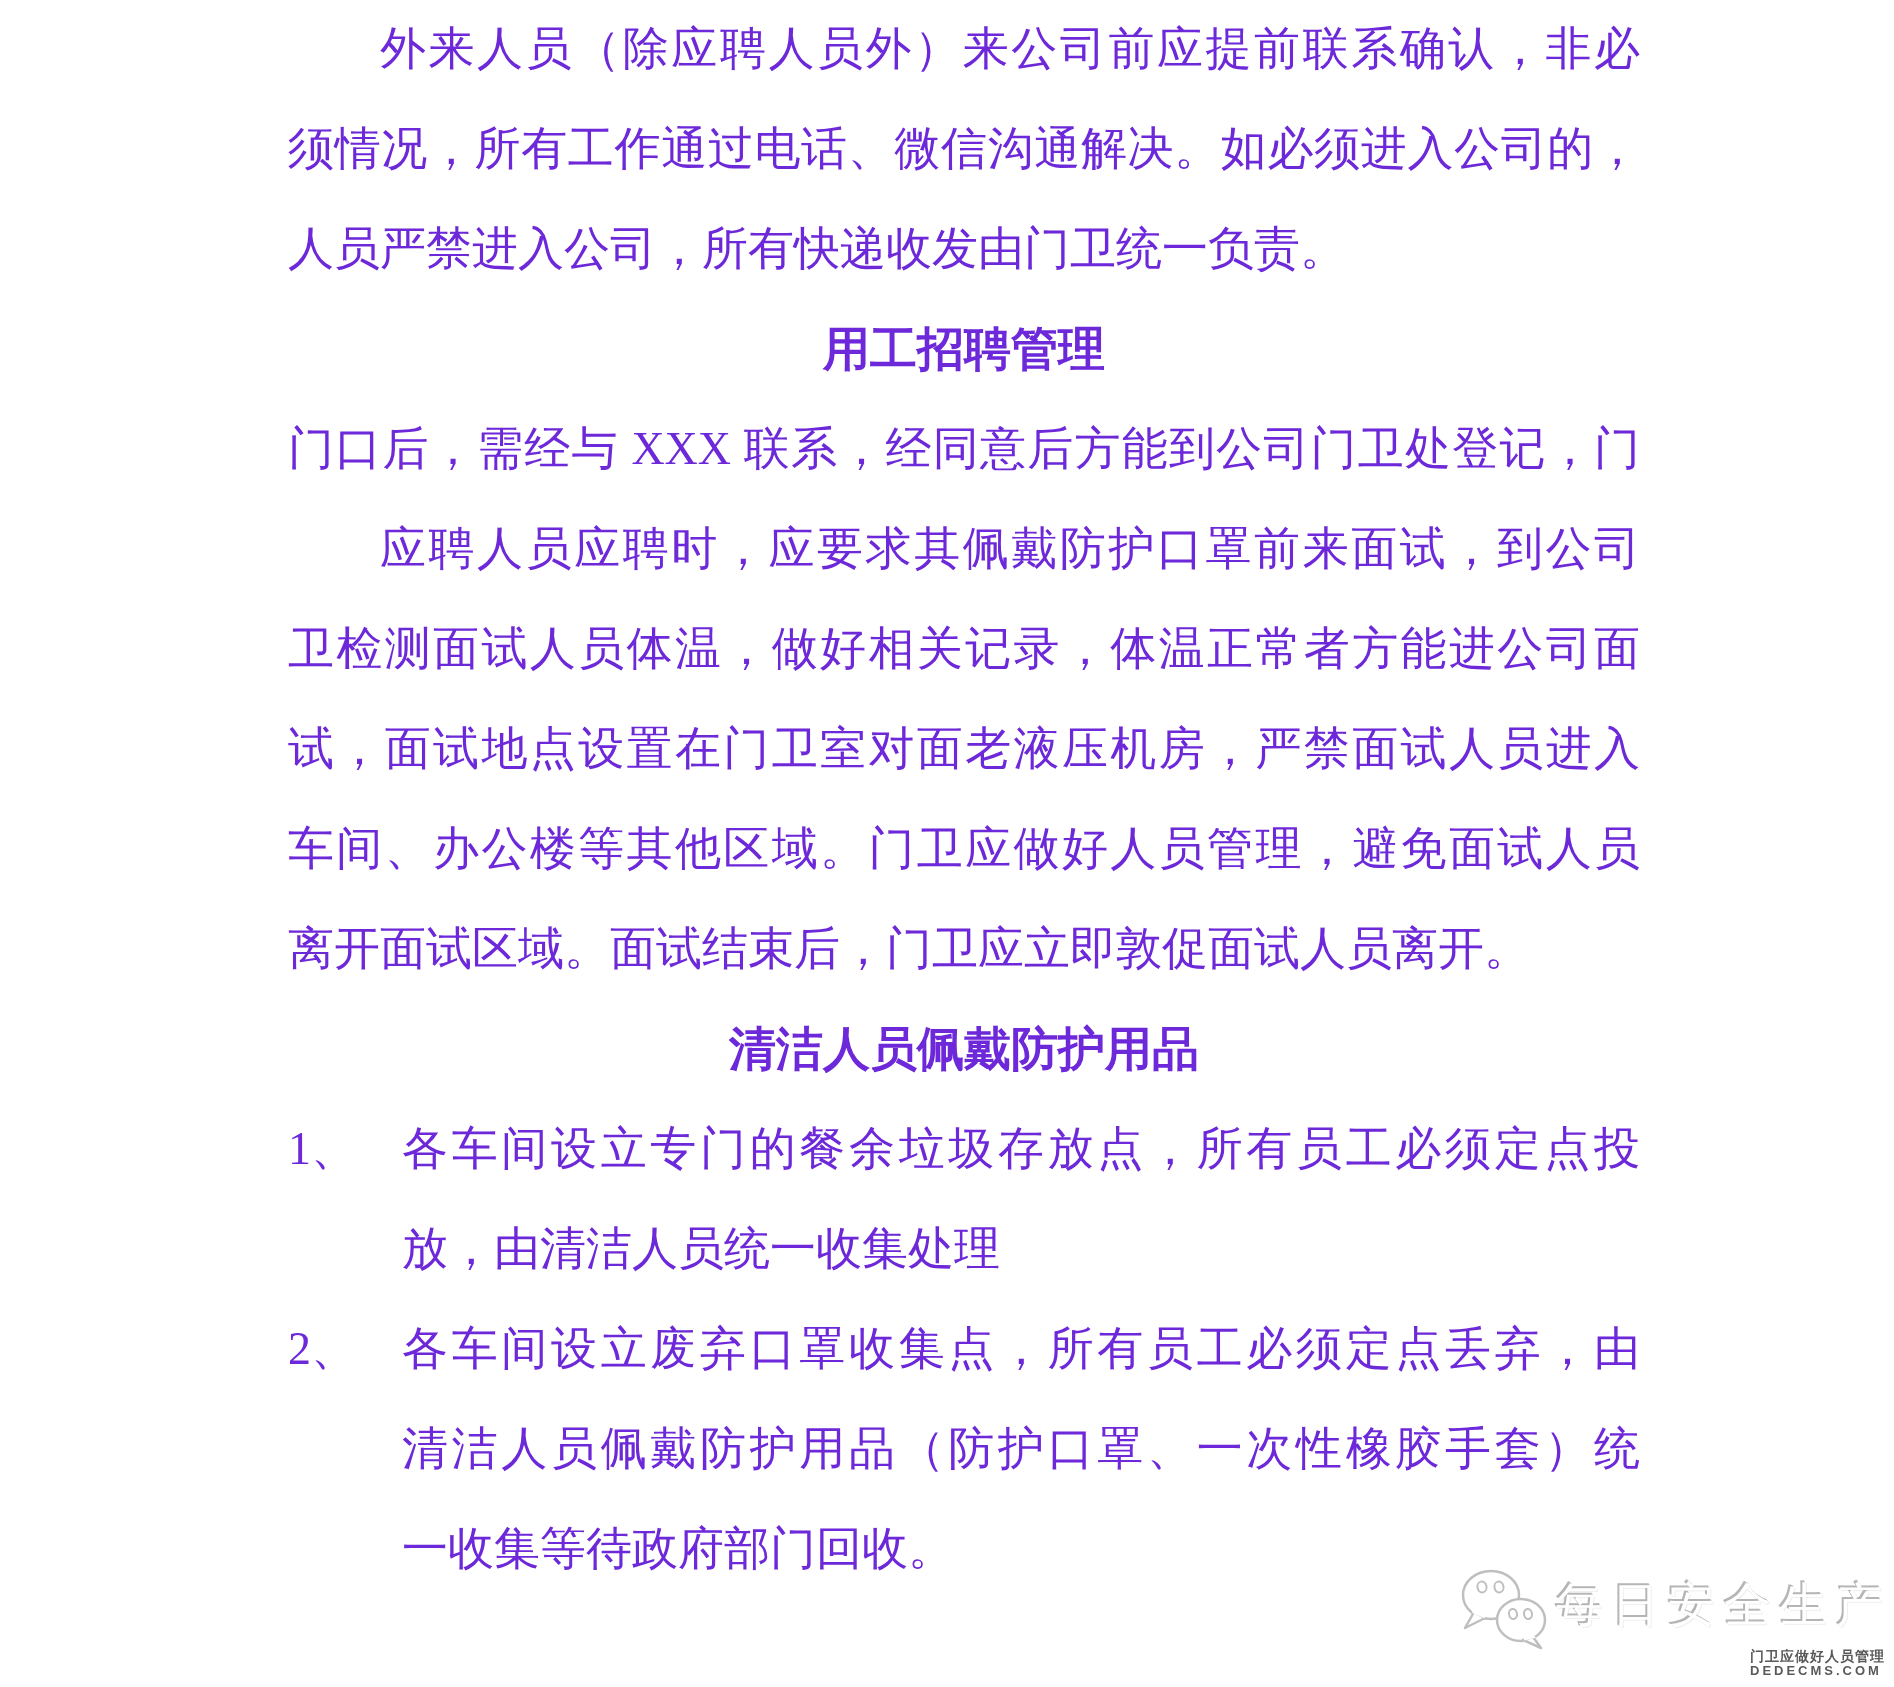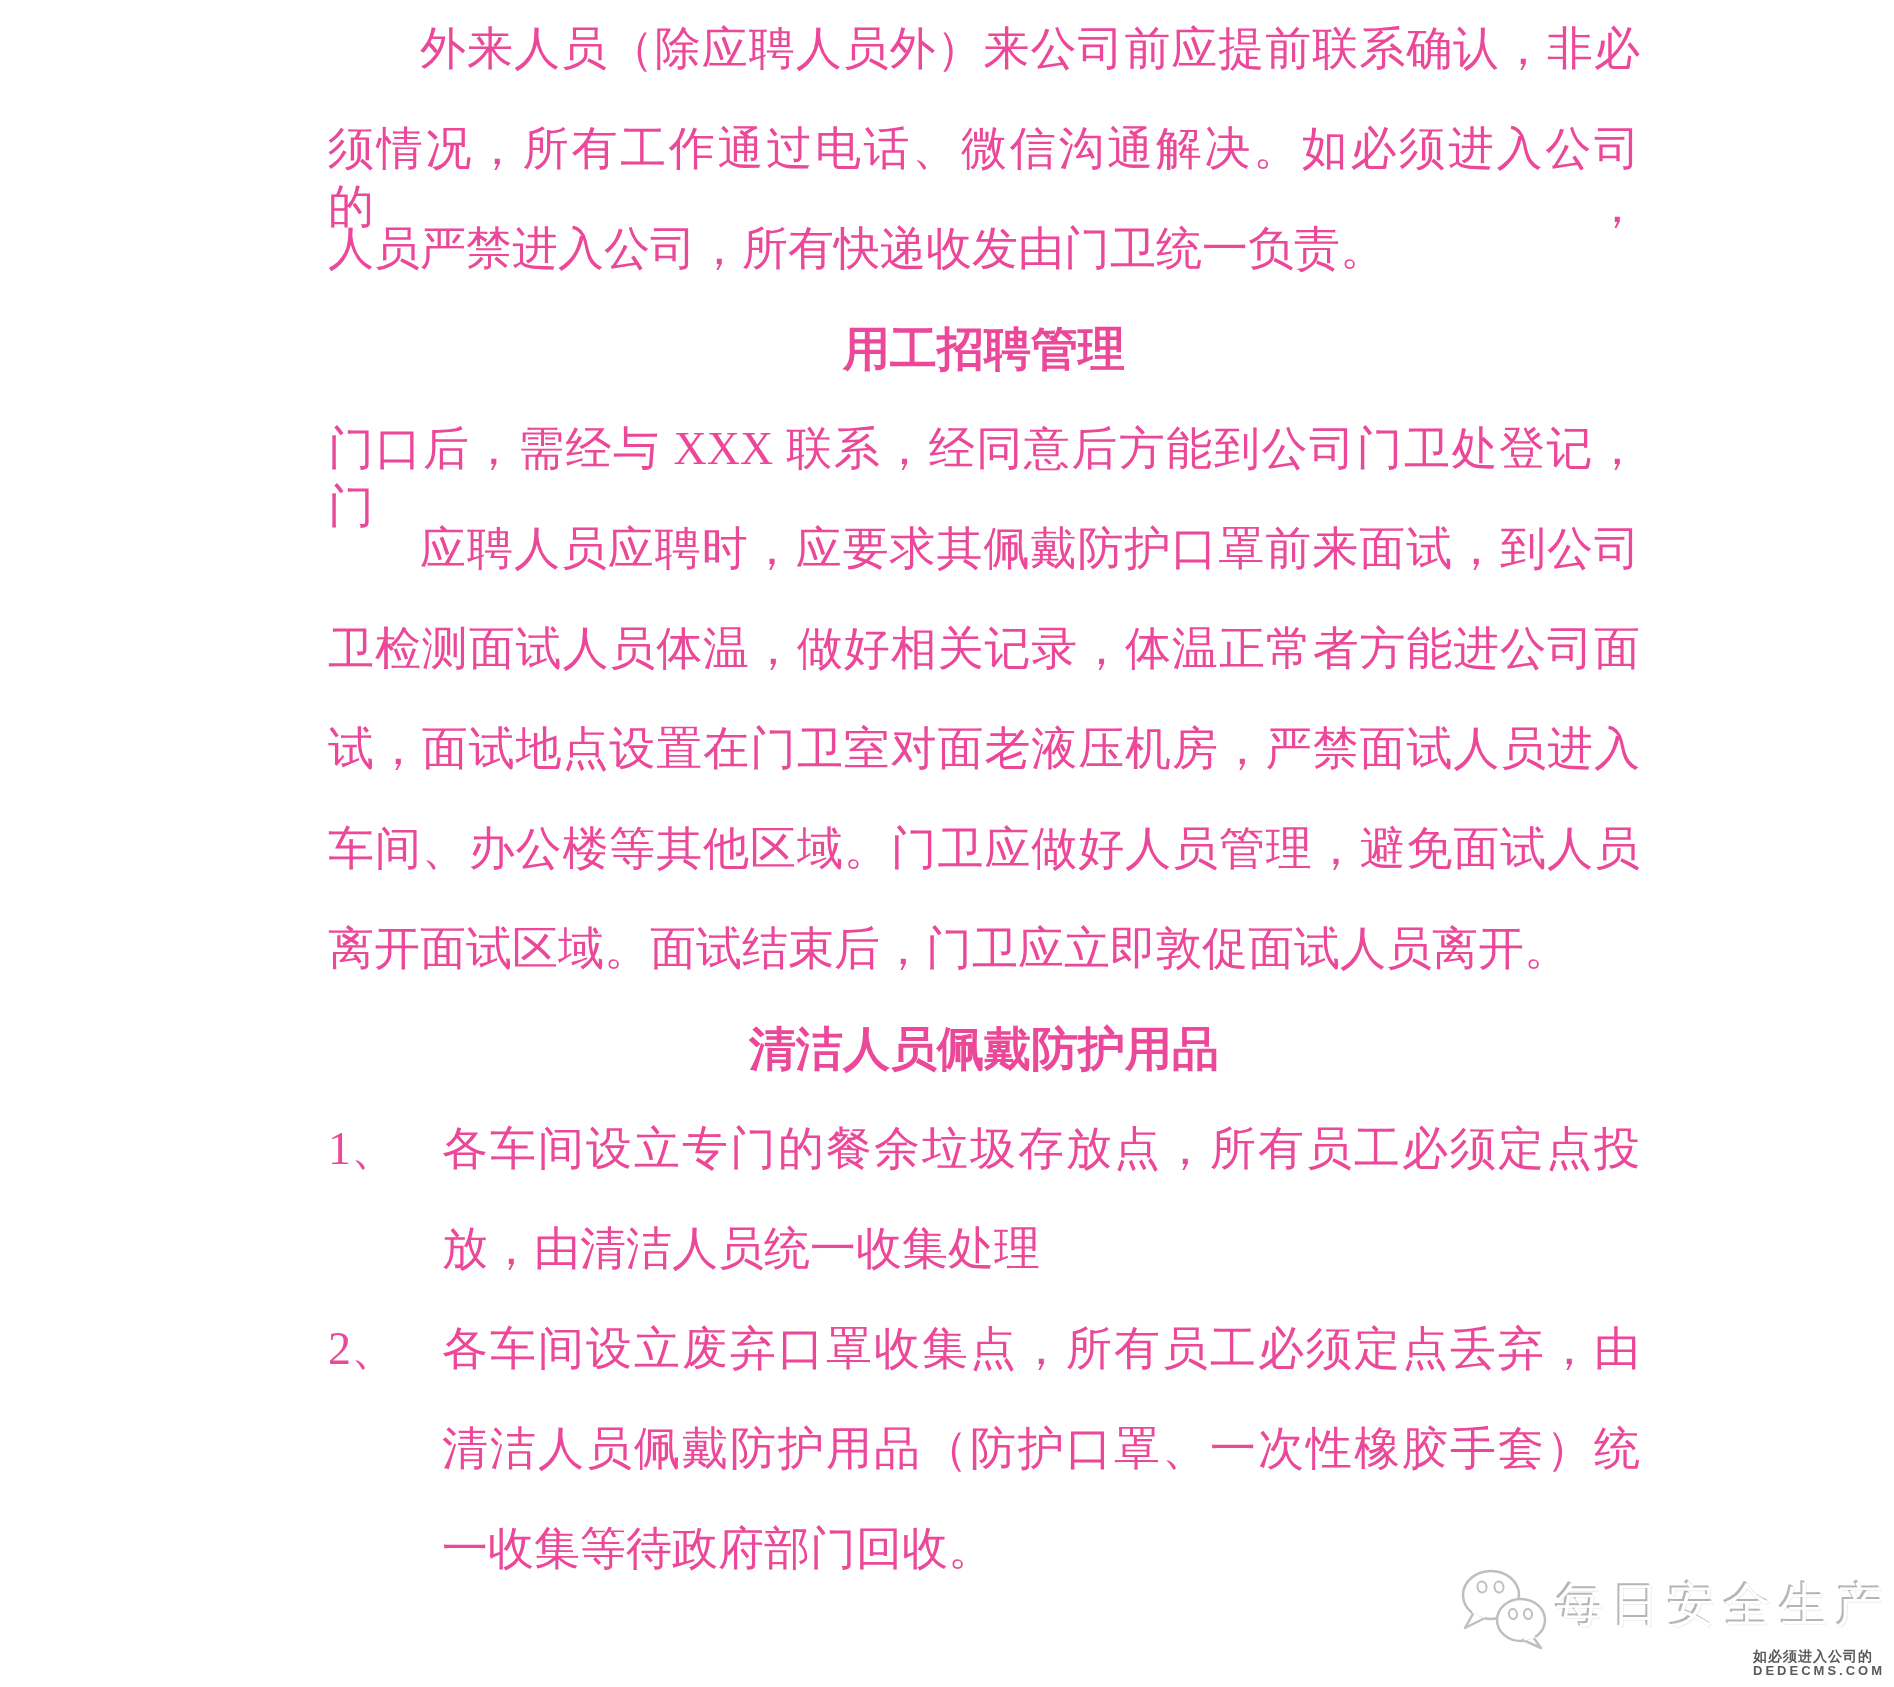--- a/index.html
+++ b/index.html
@@ -18,22 +18,21 @@
   }
   .doc {
     position: absolute;
     top: 20px; left: 288px; width: 1352px;
   }
   .row {
     height: 100px;
     font-size: 46px;
     line-height: 58px;
     white-space: normal;
-    color: #ec4899;
-    margin-left: 40px;
+    color: #6d28d9;
   }
   .just {
     text-align: justify;
     text-align-last: justify;
     text-justify: inter-character;
   }
   .left {
     text-align: left;
     text-align-last: left;
   }
@@ -135,17 +134,17 @@
         <path d="M73 69 L81 80 L63 72 Z" fill="#ffffff" stroke="#bfbfbf" stroke-width="2.5" stroke-linejoin="round"></path>
         <path d="M72 68 L64 71 L73 69 Z" fill="#ffffff" stroke="#ffffff" stroke-width="3"></path>
         <ellipse cx="53" cy="46" rx="4" ry="5" fill="#ffffff" stroke="#bfbfbf" stroke-width="2" transform="rotate(-10 53 46)"></ellipse>
         <ellipse cx="68" cy="46" rx="4" ry="5" fill="#ffffff" stroke="#bfbfbf" stroke-width="2" transform="rotate(-10 68 46)"></ellipse>
       </svg>
     </span>
     <span class="brand-text">每日安全生产</span>
   </div>
 
   <div class="cms-mark">
-    <div class="cms-name">如必须进入公司的</div>
+    <div class="cms-name">门卫应做好人员管理</div>
     <div class="cms-domain">DEDECMS.COM</div>
   </div>
 
 </div>
 
 </body></html>

